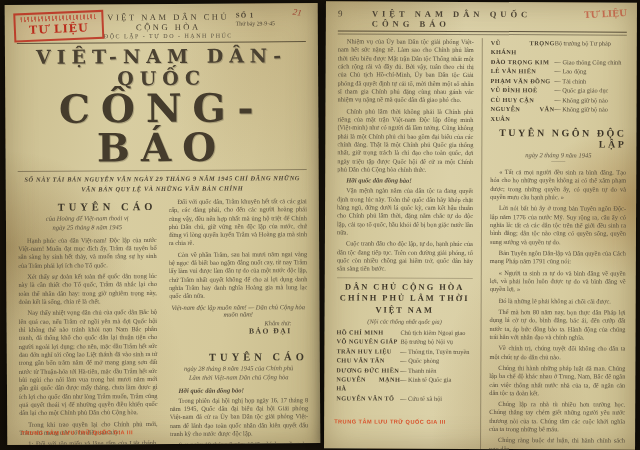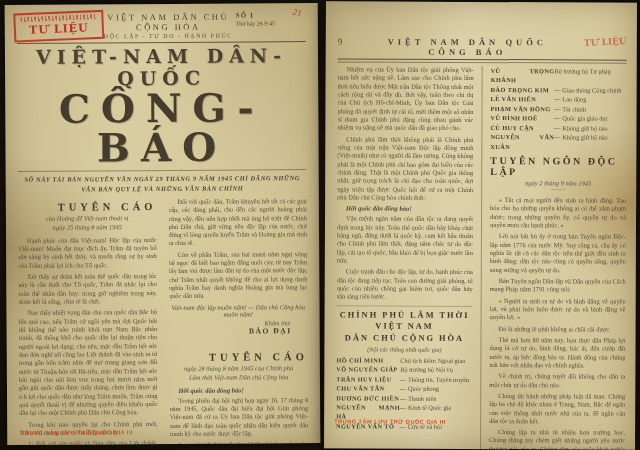--- a/index.html
+++ b/index.html
@@ -57,40 +57,40 @@
   .sub-gap{margin-bottom:4px;}
   .vivas{text-align:center;font-style:italic;font-size:6.5px;color:#554c3c;margin:2px 0;}
   .sig{text-align:right;padding-right:16px;margin:2px 0 16px 0;}
   .sig-l1{font-style:italic;font-size:6.3px;color:#5a5140;}
   .sig-name{font-weight:bold;font-size:7.6px;letter-spacing:1.5px;color:#453d2e;}
   .salute{font-style:italic;font-weight:bold;text-indent:9px;font-size:6.5px;
     color:#4e4536;margin:1px 0 3px 0;}
   
   .rp-header{display:flex;align-items:baseline;}
   .rp-pageno{width:34px;font-size:9px;color:#4c4333;}
-  .rp-runhead{flex:1;text-align:center;font-size:8.5px;letter-spacing:4px;
-    font-weight:bold;color:#4c4333;margin-top:28px;}
+  .rp-runhead{flex:1;text-align:left;font-size:8.5px;letter-spacing:4px;
+    font-weight:bold;color:#4c4333;}
   .rp-stamp{width:64px;text-align:right;font-weight:bold;font-size:9px;
     color:rgba(187,40,24,.55);transform:rotate(-3deg);font-family:"DejaVu Serif", serif;}
   .dbl-rule{height:2px;border-top:1px solid rgba(62,52,36,.8);
     border-bottom:1px solid rgba(62,52,36,.5);margin:2px 0 3px 0;}
   .cols-r{display:flex;margin-top:3px;overflow:hidden;}
   .col-r1{flex:1;padding-right:8px;border-right:1px solid rgba(92,80,58,.5);
     overflow:hidden;text-align:justify;}
   .col-r2{flex:1;padding-left:8px;overflow:hidden;text-align:justify;}
   .cols-r p{margin:0 0 3px 0;text-indent:9px;font-size:6.4px;line-height:1.3;color:#554c3c;}
   
   .cab{margin-top:4px;border-top:1px solid rgba(92,80,58,.35);padding-top:3px;}
   .cab-title{text-align:center;font-weight:bold;font-size:8.4px;letter-spacing:2px;
     line-height:1.4;color:#3e3628;}
   .cab-sub{text-align:center;font-style:italic;font-size:6.2px;color:#5a5140;margin:1px 0 3px 0;}
   .cab-row{display:flex;font-size:6.3px;line-height:1.5;}
   .cab-name{width:47%;font-weight:bold;letter-spacing:.4px;color:#453d2e;}
   .cab-role{flex:1;color:#554c3c;}
-  .decl-h{text-align:left;font-size:10px;font-weight:bold;letter-spacing:2.5px;
+  .decl-h{text-align:right;font-size:10px;font-weight:bold;letter-spacing:2.5px;
     color:#3e3628;margin:4px 0 1px 0;}
   .decl-dash{text-align:center;font-size:7px;color:#5a5140;line-height:.8;margin-bottom:3px;}
   .watermark{position:absolute;font-weight:bold;font-size:5.6px;letter-spacing:.5px;
     color:#d8431d;font-family:"Liberation Sans", sans-serif;opacity:.9;}
   #wm-left{left:14px;bottom:9px;}
   #wm-right{left:10px;bottom:24px;}
 </style>
 </head>
 <body>
 
@@ -168,22 +168,22 @@
 
     <div class="cols-r">
       <div class="col-r1">
         <p>Nhiệm vụ của Ủy ban Dân tộc giải phóng Việt-nam hết sức nặng nề. Làm sao cho Chính phủ lâm thời tiêu biểu được Mặt trận Dân tộc Thống nhất một cách rộng rãi và đầy đủ. Bởi vậy, tuân theo chỉ thị của Chủ tịch Hồ-chí-Minh, Ủy ban Dân tộc Giải phóng đã quyết định tự cải tổ, mời thêm một số nhân sĩ tham gia Chính phủ đặng cùng nhau gánh vác nhiệm vụ nặng nề mà quốc dân đã giao phó cho.</p>
         <p>Chính phủ lâm thời không phải là Chính phủ riêng của mặt trận Việt-nam Độc lập đồng minh (Việt-minh) như có người đã lầm tưởng. Cũng không phải là một Chính phủ chỉ bao gồm đại biểu của các chính đảng. Thật là một Chính phủ Quốc gia thống nhất, giữ trọng trách là chỉ đạo cho toàn quốc, đợi ngày triệu tập được Quốc hội để cử ra một Chính phủ Dân chủ Cộng hòa chính thức.</p>
         <div class="salute">Hỡi quốc dân đồng bào!</div>
         <p>Vận mệnh ngàn năm của dân tộc ta đang quyết định trong lúc này. Toàn thể quốc dân hãy khép chặt hàng ngũ, đứng dưới lá quốc kỳ, cam kết hậu thuẫn cho Chính phủ lâm thời, đặng nắm chắc tự do độc lập, cải tạo tổ quốc, hầu khỏi để bị bọn giặc nước lần nữa.</p>
         <p>Cuộc tranh đấu cho độc lập, tự do, hạnh phúc của dân tộc đang tiếp tục. Trên con đường giải phóng, tổ quốc còn nhiều chông gai hiểm trở, quốc dân hãy sẵn sàng tiến bước.</p>
 
         <div class="cab">
+          <div class="cab-title">DÂN CHỦ CỘNG HÒA</div>
           <div class="cab-title">CHÍNH PHỦ LÂM THỜI VIỆT NAM</div>
-          <div class="cab-title">DÂN CHỦ CỘNG HÒA</div>
           <div class="cab-sub">(Nội các thống nhất quốc gia)</div>
           <div class="cab-row">
             <div class="cab-name">HỒ CHÍ MINH</div>
             <div class="cab-role">Chủ tịch kiêm Ngoại giao</div>
           </div>
           <div class="cab-row">
             <div class="cab-name">VÕ NGUYÊN GIÁP</div>
             <div class="cab-role">Bộ trưởng bộ Nội vụ</div>
           </div>
           <div class="cab-row">

